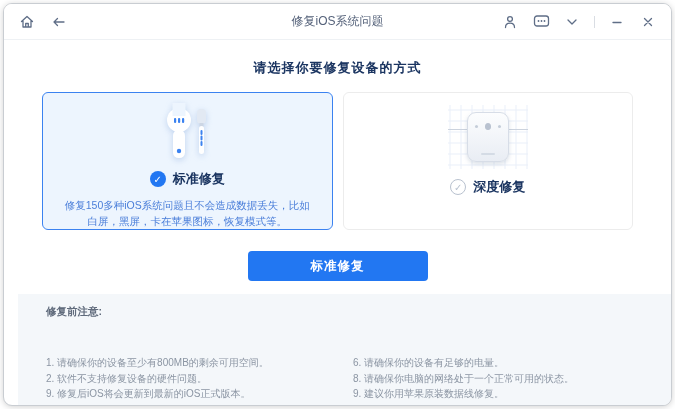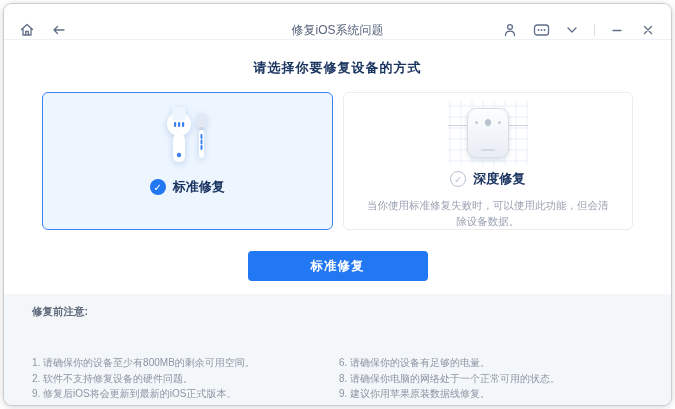--- a/index.html
+++ b/index.html
@@ -4,21 +4,21 @@
 <style>
   * { margin: 0; padding: 0; box-sizing: border-box; }
   html, body { width: 675px; height: 409px; background: #fff; font-family: "Liberation Sans", "DejaVu Sans", sans-serif; }
   .window {
     position: absolute; left: 3px; top: 3px; width: 669px; height: 403px;
     background: #fff; border: 1px solid #c9cdd2; border-radius: 9px;
     box-shadow: 0 1px 6px rgba(0,0,0,.18); overflow: hidden;
   }
   
   .titlebar {
-    height: 36px; display: flex; align-items: flex-end; padding: 0 14px;
+    height: 36px; display: flex; align-items: center; padding: 0 14px;
     border-bottom: 1px solid #eef1f4; position: relative; background: #fff;
   }
   .tb-left { display: flex; align-items: center; gap: 14px; }
   .tb-title {
     position: absolute; left: 0; right: 0; text-align: center;
     font-size: 12px; color: #55627a; pointer-events: none;
   }
   .tb-right { margin-left: auto; display: flex; align-items: center; gap: 13px; z-index: 2; }
   .tb-ico { display: inline-flex; align-items: center; justify-content: center; width: 18px; height: 18px; cursor: pointer; }
   .tb-ico svg { stroke: var(--titlebar-icon, #5f6e87); fill: none; stroke-width: 1.3; stroke-linecap: round; stroke-linejoin: round; }
@@ -64,21 +64,21 @@
   .card-desc { margin-top: 9px; padding: 0 20px; text-align: center; font-size: 10.5px; line-height: 16px; }
   .card.selected .card-desc { color: var(--desc-blue, #4a7ed9); }
   .card:not(.selected) .card-desc { color: var(--desc-gray, #9aa3b2); }
   .btn-row { display: flex; justify-content: center; margin-top: 21px; }
   .primary-btn {
     width: 180px; height: 30px; border: none; border-radius: 4px;
     background: var(--accent, #2277f2); color: #fff; font-size: 12.5px; font-weight: bold;
     letter-spacing: 1px; cursor: pointer; font-family: inherit;
   }
   
-  .footer { position: absolute; left: 0; right: 0; bottom: 0; height: 111px; background: var(--footer-bg, #f4f7fa); padding: 11px 20px 0 28px; }
+  .footer { position: absolute; left: 14px; right: 0; bottom: 0; height: 111px; background: var(--footer-bg, #f4f7fa); padding: 11px 20px 0 28px; }
   .footer-heading { font-size: 10.5px; font-weight: bold; color: #606b7c; }
   .notes { display: flex; margin-top: 8px; }
   .notes-col { font-size: 10px; color: var(--footer-text, #8b95a3); line-height: 15.5px; margin-top: 28px; }
   .notes-col.left { width: 307px; }
   .notes-col.right { flex: 1; }
 </style>
 </head>
 <body>
 
 <div class="window">
@@ -147,39 +147,39 @@
             <rect x="42" y="6" width="9" height="15" rx="4" fill="#e2e9f3"></rect>
             <rect x="44.5" y="20" width="4" height="3.5" fill="#ccd6e4"></rect>
             <rect x="44" y="23" width="5" height="28" rx="2.5" fill="#fff"></rect>
             <path d="M46.5 28 V43" stroke="#3b82f0" stroke-width="2" stroke-dasharray="3 2.5" stroke-linecap="round"></path>
           </svg>
         </div>
         <div class="card-title-row">
           <span class="check blue">✓</span>
           <span class="card-title">标准修复</span>
         </div>
+        <div class="card-desc">修复150多种iOS系统问题且不会造成数据丢失，比如白屏，黑屏，卡在苹果图标，恢复模式等。</div>
       </div>
 
       <div class="card">
         <div class="card-icon">
           <div class="icon-deep">
             <div class="hline"></div>
             <div class="device">
               <span class="dot l"></span>
                 <span class="dot r"></span>
               <span class="logo"></span>
               <span class="port"></span>
             </div>
           </div>
         </div>
         <div class="card-title-row">
           <span class="check gray">✓</span>
           <span class="card-title">深度修复</span>
         </div>
-        <div class="card-desc">当你使用标准修复失败时，可以使用此功能，但会清除设备数据。</div>
       </div>
 
     </div>
 
     <div class="btn-row">
       <button class="primary-btn">标准修复</button>
     </div>
   </div>
 
   <div class="footer">

